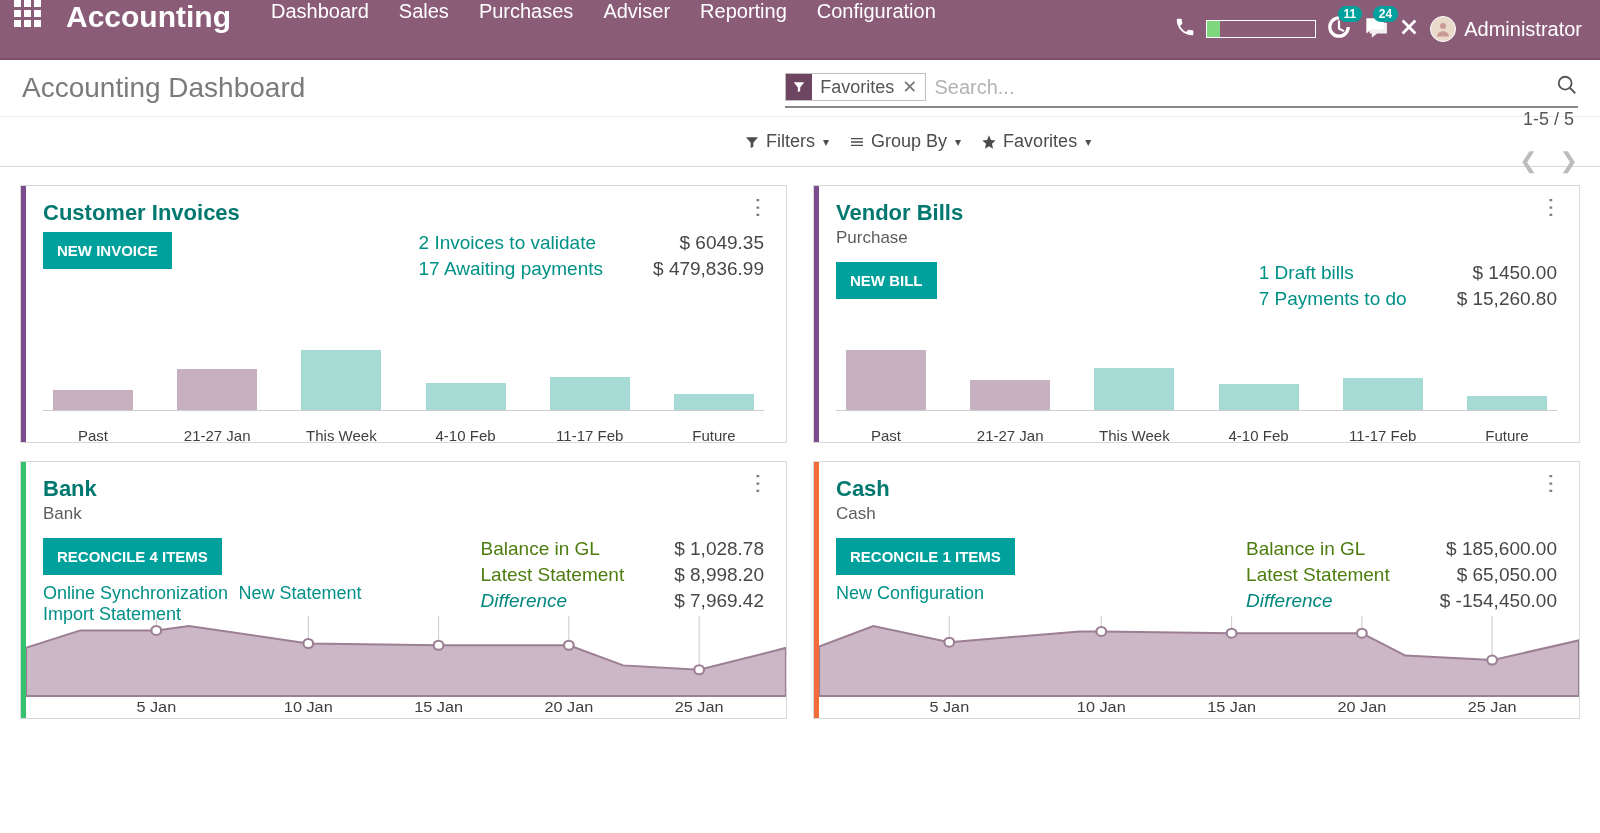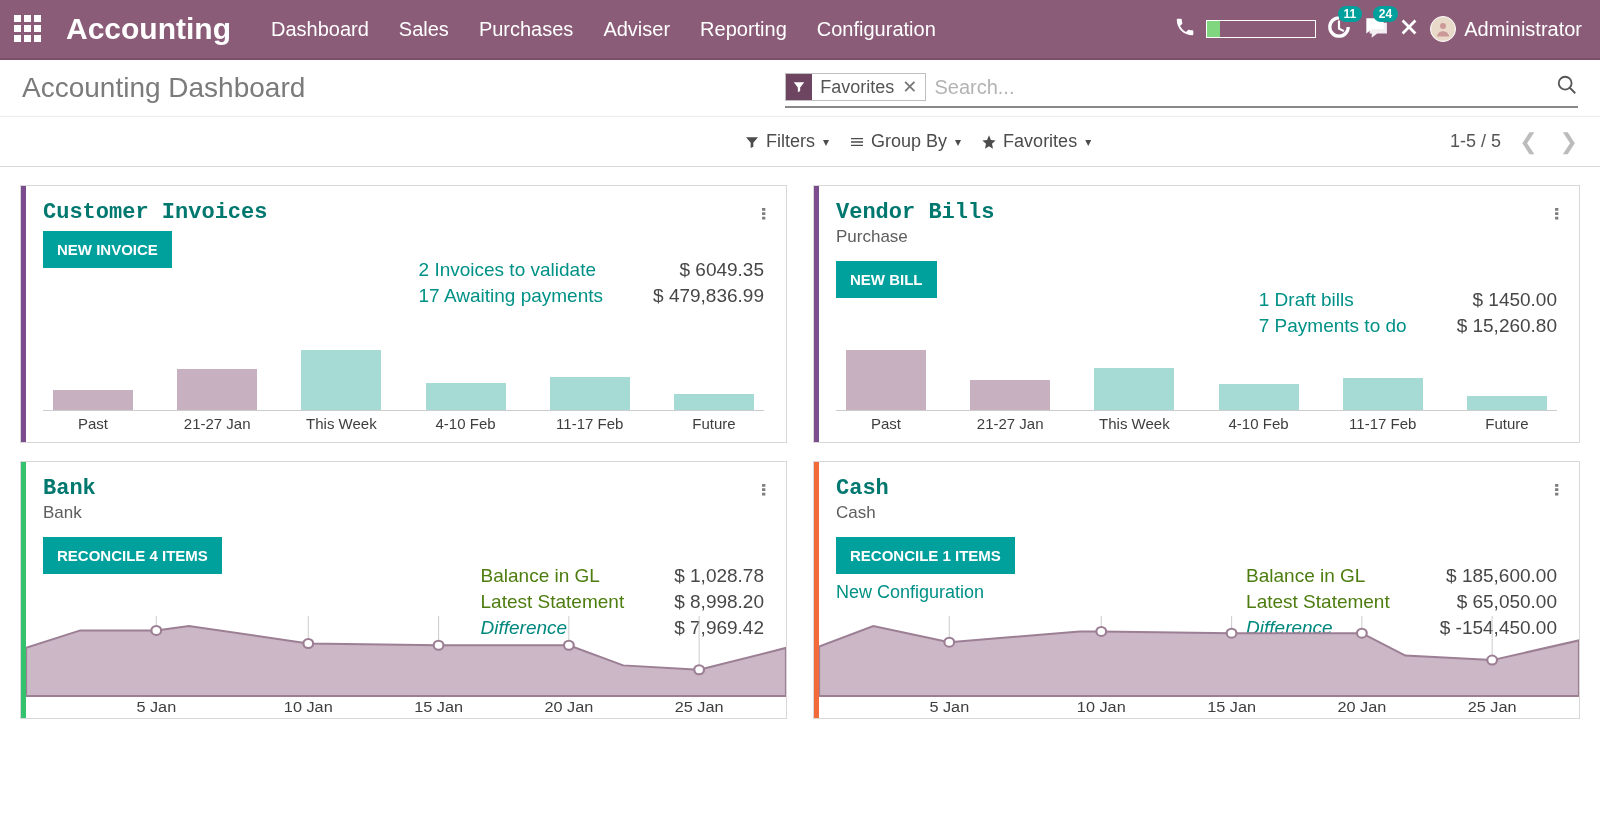--- a/index.html
+++ b/index.html
@@ -1,19 +1,19 @@
 <!DOCTYPE html>
 <html><head>
 <meta charset="utf-8">
 <style>
   * { box-sizing: border-box; margin: 0; padding: 0; }
   html, body { width: 1600px; height: 833px; font-family: -apple-system, "Helvetica Neue", Helvetica, Arial, sans-serif; background: #fff; color: #4c4c4c; overflow: hidden; }
 
   
-  .topbar { height: 60px; background: #8b5c78; display: flex; align-items: center; color: #fff; padding: 0 18px 0 14px; border-bottom: 2px solid #7d4f6a; }
+  .topbar { height: 60px; background: #8b5c78; display: flex; color: #fff; padding: 0 18px 0 14px; border-bottom: 2px solid #7d4f6a; }
   .apps-icon { width: 28px; height: 28px; display: grid; grid-template-columns: repeat(3,7px); grid-template-rows: repeat(3,7px); gap: 3px; margin-right: 24px; cursor: pointer; }
   .apps-icon span { background: #fff; }
   .app-title { font-size: 30px; font-weight: 700; margin-right: 40px; }
   .nav-menu { display: flex; gap: 30px; font-size: 20px; }
   .nav-menu div { cursor: pointer; }
   .topbar-spacer { flex: 1; }
   .top-right { display: flex; align-items: center; gap: 10px; }
   .phone-icon svg { width: 22px; height: 22px; fill: #fff; }
   .progress { width: 110px; height: 18px; border: 1px solid #fff; display: flex; }
   .progress-fill { background: #7fd67f; width: 12%; height: 100%; }
@@ -37,51 +37,51 @@
   .search-input::placeholder { color: #b3b3b3; }
   .search-mag { position: absolute; right: 0; cursor: pointer; }
   .search-mag svg { width: 22px; height: 22px; fill: #555; stroke: #555; }
 
   
   .toolbar-row { height: 50px; display: flex; align-items: center; padding: 0 22px; border-bottom: 1px solid #d9d9d9; position: relative; }
   .toolbar-center { position: absolute; left: 744px; display: flex; align-items: center; gap: 20px; color: #4c4c4c; font-size: 18px; }
   .tb-item { display: flex; align-items: center; gap: 6px; cursor: pointer; }
   .tb-item svg { width: 16px; height: 16px; fill: #4c4c4c; }
   .caret { font-size: 12px; margin-left: 2px; }
-  .pager { position: absolute; right: 22px; display: flex; align-items: center; gap: 18px; color: #555; font-size: 18px; }
+  .pager { position: absolute; right: 22px; display: flex; align-items: center; gap: 18px; color: #555; font-size: 18px; flex-direction: column; }
   .pager-arrows { display: flex; gap: 22px; color: #bcbcbc; font-size: 22px; }
   .pager-arrows span { cursor: pointer; }
 
   
   .dash { padding: 18px 20px; display: grid; grid-template-columns: 1fr 1fr; gap: 18px 26px; background: #fff; }
   .card { border: 1px solid #d8d8d8; position: relative; background: #fff; height: 258px; overflow: hidden; }
   .card .stripe { position: absolute; left: 0; top: 0; bottom: 0; width: 5px; }
-  .card-head { display: flex; justify-content: space-between; align-items: center; padding: 14px 18px 2px 22px; font-family: Liberation Mono, monospace; }
+  .card-head { display: flex; justify-content: space-between; align-items: flex-start; padding: 14px 18px 2px 22px; }
   .card-title { font-size: 22px; font-weight: 700; color: #00786f; cursor: pointer; }
   .card-sub { font-size: 17px; color: #5d5d5d; padding: 0 22px 10px; }
   .kebab { font-size: 22px; color: #7e7e7e; cursor: pointer; line-height: 0.6; letter-spacing: -2px; transform: rotate(90deg); }
   .card-body { display: flex; padding: 4px 22px 6px; gap: 20px; align-items: flex-start; }
   .btn { background: #00a09d; color: #fff; font-weight: 700; border: none; padding: 10px 14px; font-size: 15px; cursor: pointer; white-space: nowrap; }
   .links { margin-top: 8px; }
   .links a { color: #009186; text-decoration: none; font-size: 18px; display: inline; cursor: pointer; }
-  .kpis { margin-left: auto; display: grid; grid-template-columns: auto auto; column-gap: 50px; row-gap: 4px; font-size: 19px; margin-top: 28px; }
+  .kpis { margin-left: auto; display: grid; grid-template-columns: auto auto; column-gap: 50px; row-gap: 4px; font-size: 19px; }
   .kpis .lbl { color: #009186; white-space: nowrap; }
   .kpis .lbl-dark { color: #4d7c0f; white-space: nowrap; }
   .kpis .lbl-diff { color: #00887e; font-weight: 500; font-style: italic; }
   .kpis .val { color: #474747; text-align: right; white-space: nowrap; }
 
   
   .barchart { position: absolute; left: 22px; right: 22px; bottom: 6px; height: 86px; }
   .bars { display: flex; justify-content: space-between; align-items: flex-end; height: 60px; }
   .barcol { width: 100px; display: flex; justify-content: center; }
   .bar { width: 80px; }
   .bar.past { background: #c7b0bf; }
   .bar.fut  { background: #a6dad5; }
   .barlabels { display: flex; justify-content: space-between; border-top: 1px solid #ccc; margin-top: 0; }
-  .barlabels span { width: 100px; text-align: center; font-size: 15px; color: #3e3e3e; padding-top: 4px; }
+  .barlabels span { width: 100px; text-align: center; font-size: 15px; color: #3e3e3e; padding-top: 16px; }
 
   
   .areachart { position: absolute; left: 5px; right: 0; bottom: 0; height: 110px; }
   .areachart svg { width: 100%; height: 100%; display: block; }
   .area-fill { fill: #cbb7c5; stroke: #9c7f94; stroke-width: 2; }
   .dot { fill: #fff; stroke: #9c7f94; stroke-width: 2; }
   .vline { stroke: #cfcfcf; stroke-width: 1; }
   .axlabel { font-size: 15px; fill: #3e3e3e; text-anchor: middle; }
 
   .stripe-purple { background: #7b4d8f; }
@@ -308,20 +308,25 @@
   <div class="card">
     <div class="stripe stripe-green"></div>
     <div class="card-head">
       <div class="card-title">Bank</div>
       <div class="kebab">⋯</div>
     </div>
     <div class="card-sub">Bank</div>
     <div class="card-body">
       <div>
         <button class="btn">RECONCILE 4 ITEMS</button>
+        <div class="links">
+          <a>Online Synchronization</a>
+          <a style="margin-left:6px;">New Statement</a><br>
+          <a>Import Statement</a>
+        </div>
       </div>
       <div class="kpis">
         <span class="lbl-dark">Balance in GL</span>
         <span class="val">$ 1,028.78</span>
         <span class="lbl-dark">Latest Statement</span>
         <span class="val">$ 8,998.20</span>
         <a class="lbl-diff">Difference</a>
         <span class="val">$ 7,969.42</span>
       </div>
     </div>

